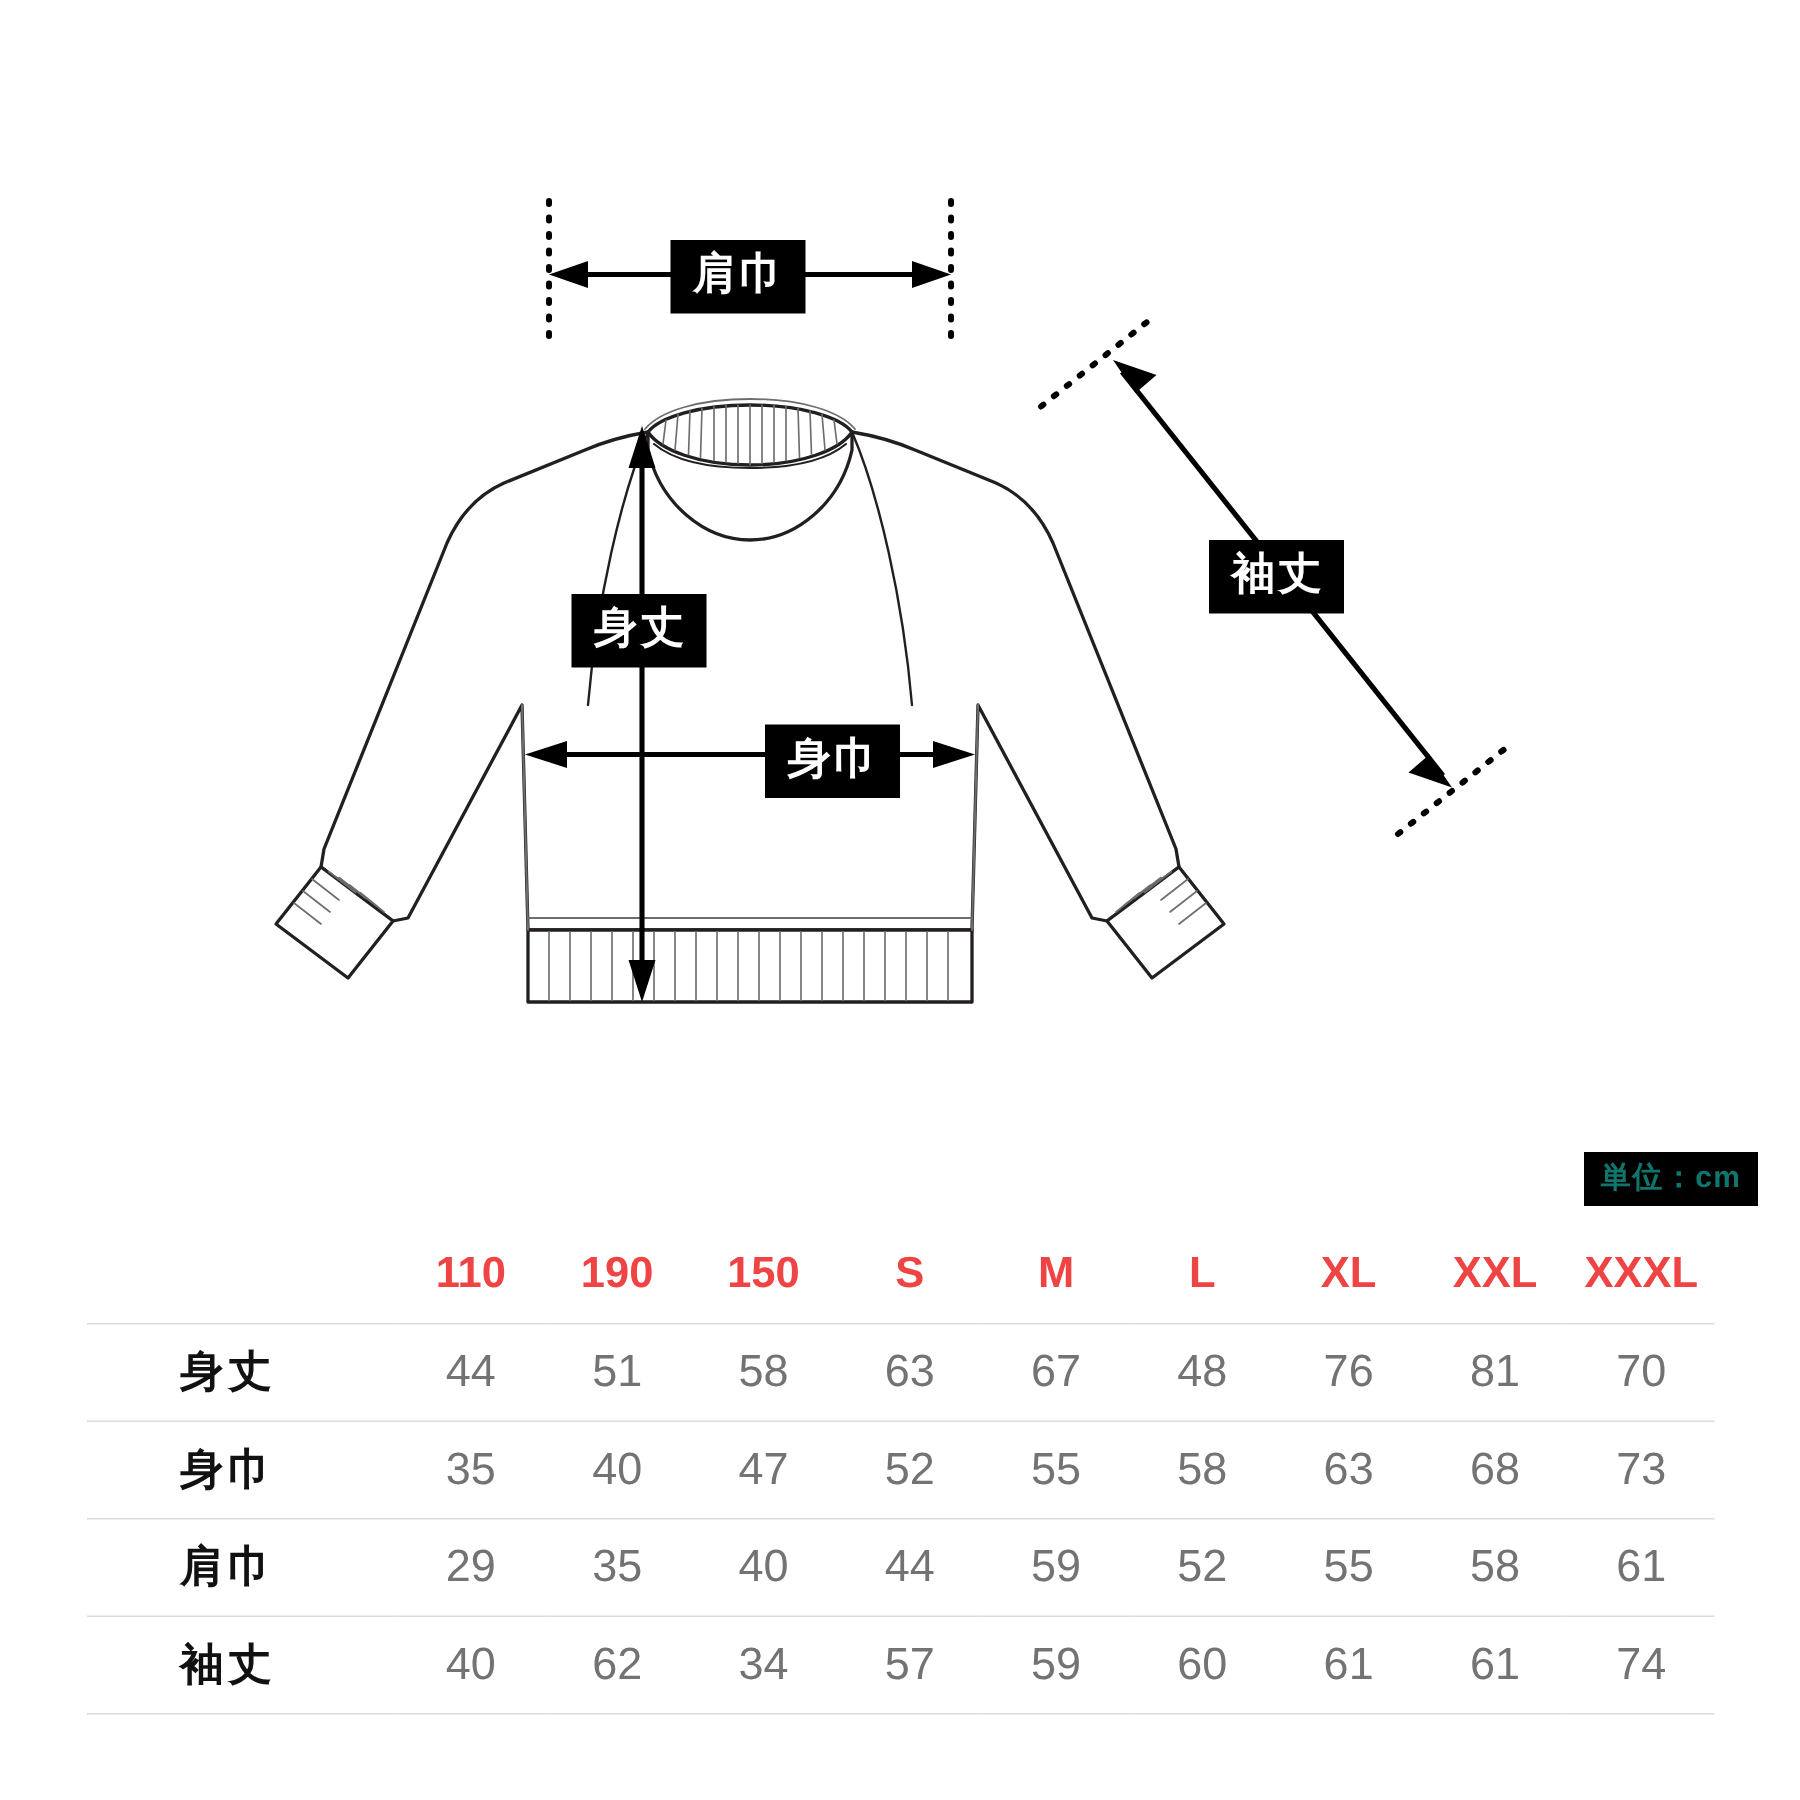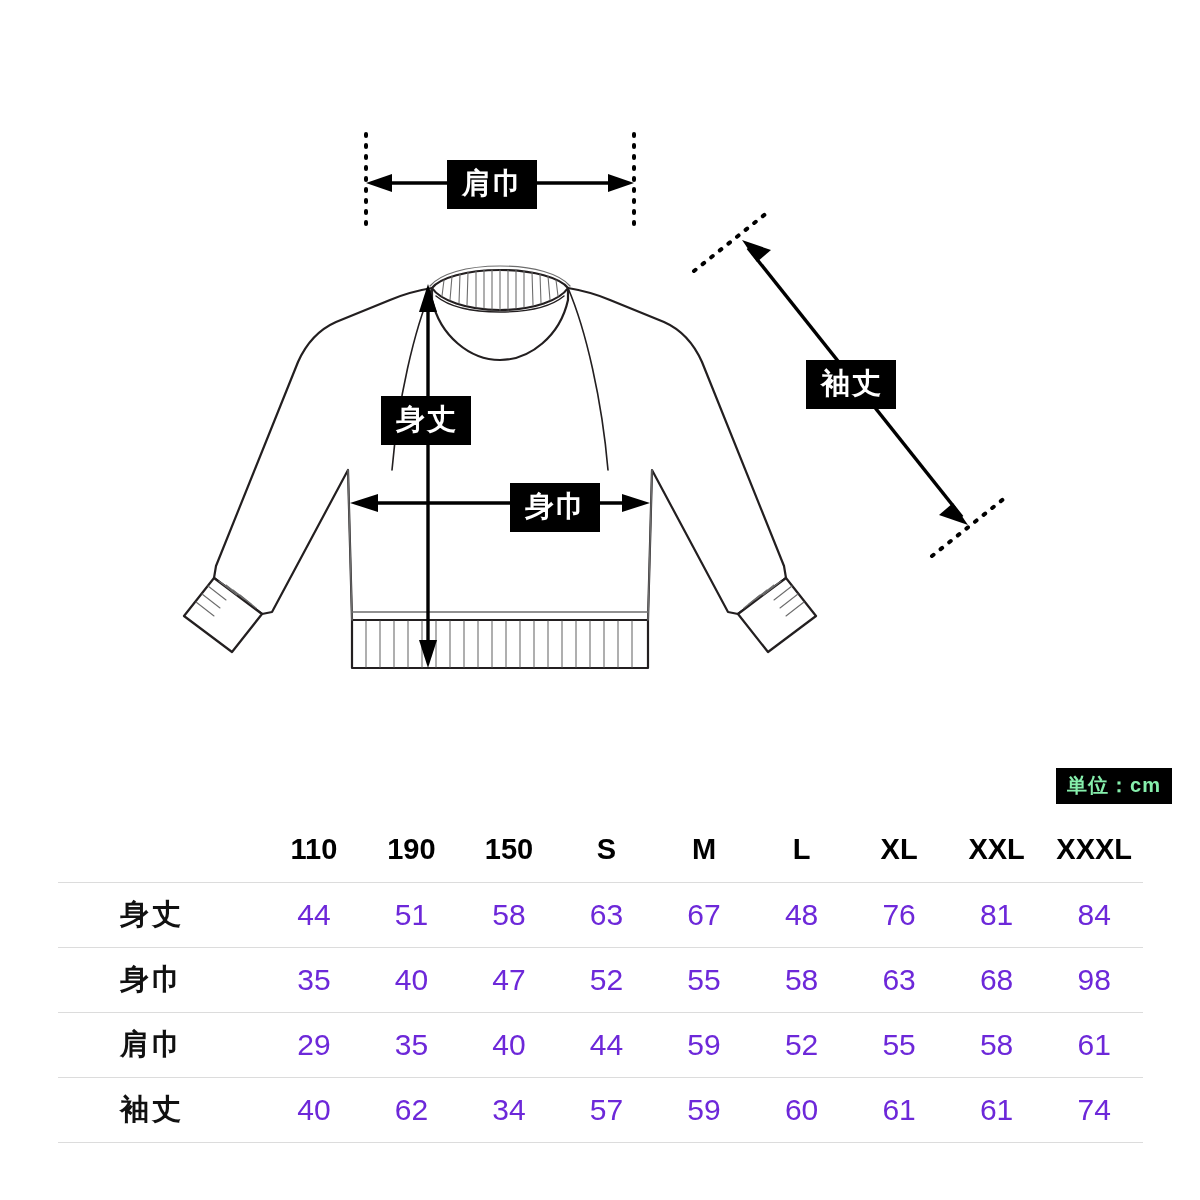--- a/index.html
+++ b/index.html
@@ -44,21 +44,21 @@
   #label-mitake  { left: 381px; top: 396px; }
   #label-migaba  { left: 510px; top: 483px; }
   #label-sodetake{ left: 806px; top: 360px; }
 
   
   #unit-badge {
     position: absolute;
     right: 28px;
     top: 768px;
     background: #000000;
-    color: #86efac;
+    color: #0f766e;
     font-size: 20px;
     font-weight: bold;
     padding: 7px 11px 9px 11px;
     letter-spacing: 1px;
     line-height: 1;
   }
 
   
   #size-table-wrap {
     position: absolute;
@@ -69,28 +69,28 @@
   table {
     border-collapse: collapse;
     width: 100%;
     table-layout: fixed;
   }
   th, td {
     text-align: center;
     font-weight: normal;
     padding: 0;
     font-size: 30px;
-    color: #6d28d9;
+    color: #737373;
   }
   thead th {
     height: 66px;
     vertical-align: middle;
     font-weight: bold;
     font-size: 29px;
-    color: #000000;
+    color: #ef4444;
   }
   tbody tr {
     border-top: 1px solid #dcdcdc;
   }
   tbody tr:last-child {
     border-bottom: 1px solid #dcdcdc;
   }
   tbody td {
     height: 64px;
     vertical-align: middle;
@@ -297,33 +297,33 @@
       <tr>
         <td class="row-head">身丈</td>
         <td>44</td>
         <td>51</td>
         <td>58</td>
         <td>63</td>
         <td>67</td>
         <td>48</td>
         <td>76</td>
         <td>81</td>
-        <td>84</td>
+        <td>70</td>
       </tr>
       <tr>
         <td class="row-head">身巾</td>
         <td>35</td>
         <td>40</td>
         <td>47</td>
         <td>52</td>
         <td>55</td>
         <td>58</td>
         <td>63</td>
         <td>68</td>
-        <td>98</td>
+        <td>73</td>
       </tr>
       <tr>
         <td class="row-head">肩巾</td>
         <td>29</td>
         <td>35</td>
         <td>40</td>
         <td>44</td>
         <td>59</td>
         <td>52</td>
         <td>55</td>

